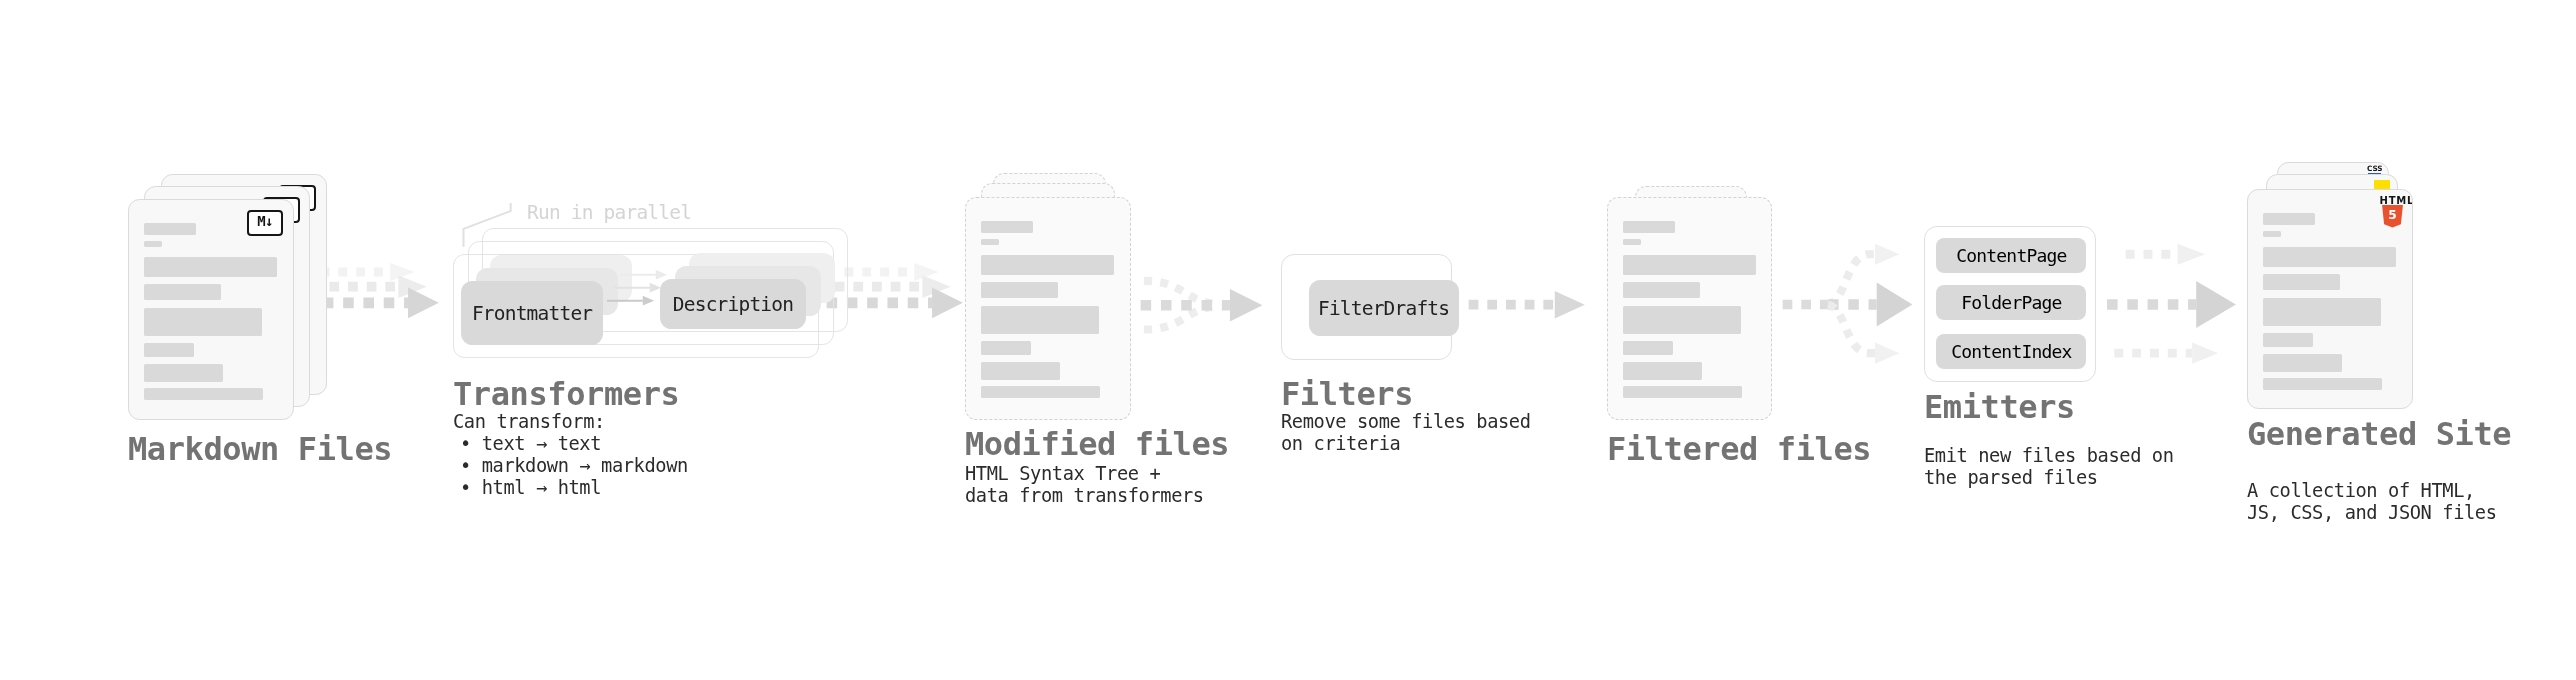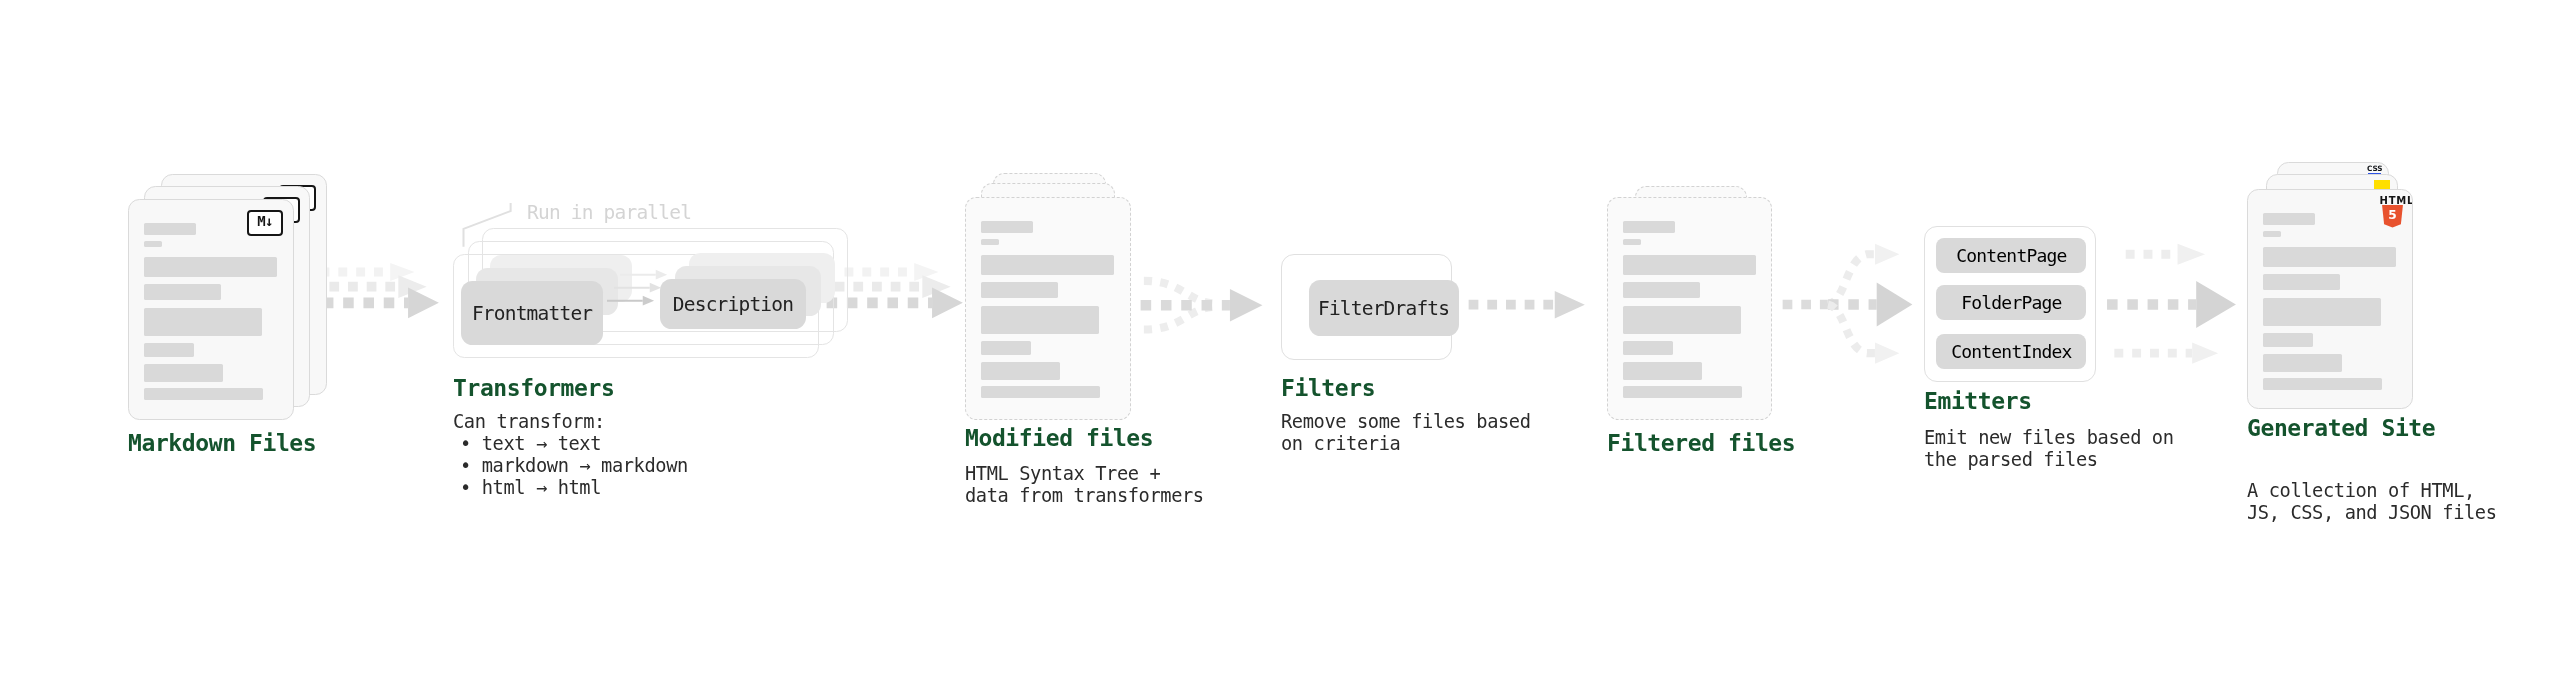--- a/index.html
+++ b/index.html
@@ -43,21 +43,21 @@
   .note-text{position:absolute;font-size:19.5px;color:#d4d4d4;letter-spacing:-0.8px;white-space:nowrap;}
 
   
   .outline-box{position:absolute;border:1.6px solid #e0e0e0;border-radius:13px;background:#fff;
                box-sizing:border-box;}
   .em-pill{position:absolute;left:11.4px;width:150px;height:35px;background:#d9d9d9;border-radius:8.1px;
            display:flex;align-items:center;justify-content:center;color:#000000;font-size:18px;
            letter-spacing:-0.8px;}
 
   
-  .stage-title{position:absolute;font-size:23px;font-weight:600;color:#14532d;
+  .stage-title{position:absolute;font-size:32px;font-weight:600;color:#737373;
                letter-spacing:-0.4px;line-height:1.2;white-space:nowrap;}
   .stage-sub{position:absolute;font-size:18.7px;color:#2b2b2b;letter-spacing:-0.4px;
              line-height:22px;white-space:pre-line;}
   svg{position:absolute;overflow:visible;}
 </style>
 </head>
 <body>
 
 <div id="canvas">
 
@@ -199,21 +199,21 @@
     <path d="M 58 89 C 80 93 80 146 106 149 L 116 149" fill="none" stroke="#ececec" stroke-width="10" stroke-dasharray="10 10"></path>
     <polygon points="116,136 116,162 146,149" fill="#f1f1f1"></polygon>
   </svg>
 
   <div class="outline-box" style="left:1924px;top:226px;width:172px;height:156px;">
     <div class="em-pill" style="top:11.4px;">ContentPage</div>
     <div class="em-pill" style="top:58px;">FolderPage</div>
     <div class="em-pill" style="top:107px;">ContentIndex</div>
   </div>
   <div class="stage-title" style="left:1924px;top:388px;">Emitters</div>
-  <div class="stage-sub" style="left:1924px;top:427px;">Emit new files based on
+  <div class="stage-sub" style="left:1924px;top:445px;">Emit new files based on
 the parsed files</div>
 
   <svg style="left:2103px;top:232px;" width="154" height="145" viewBox="0 0 190 178">
     <line x1="28" y1="27" x2="92" y2="27" stroke="#ededed" stroke-width="11" stroke-dasharray="11 11"></line>
     <polygon points="92,14 92,40 126,27" fill="#f0f0f0"></polygon>
     <line x1="5" y1="89" x2="115" y2="89" stroke="#d9d9d9" stroke-width="13" stroke-dasharray="13 12"></line>
     <polygon points="115,60 115,118 164,89" fill="#d4d4d4"></polygon>
     <line x1="14" y1="149" x2="110" y2="149" stroke="#ededed" stroke-width="11" stroke-dasharray="11 11"></line>
     <polygon points="110,136 110,162 142,149" fill="#f0f0f0"></polygon>
   </svg>

